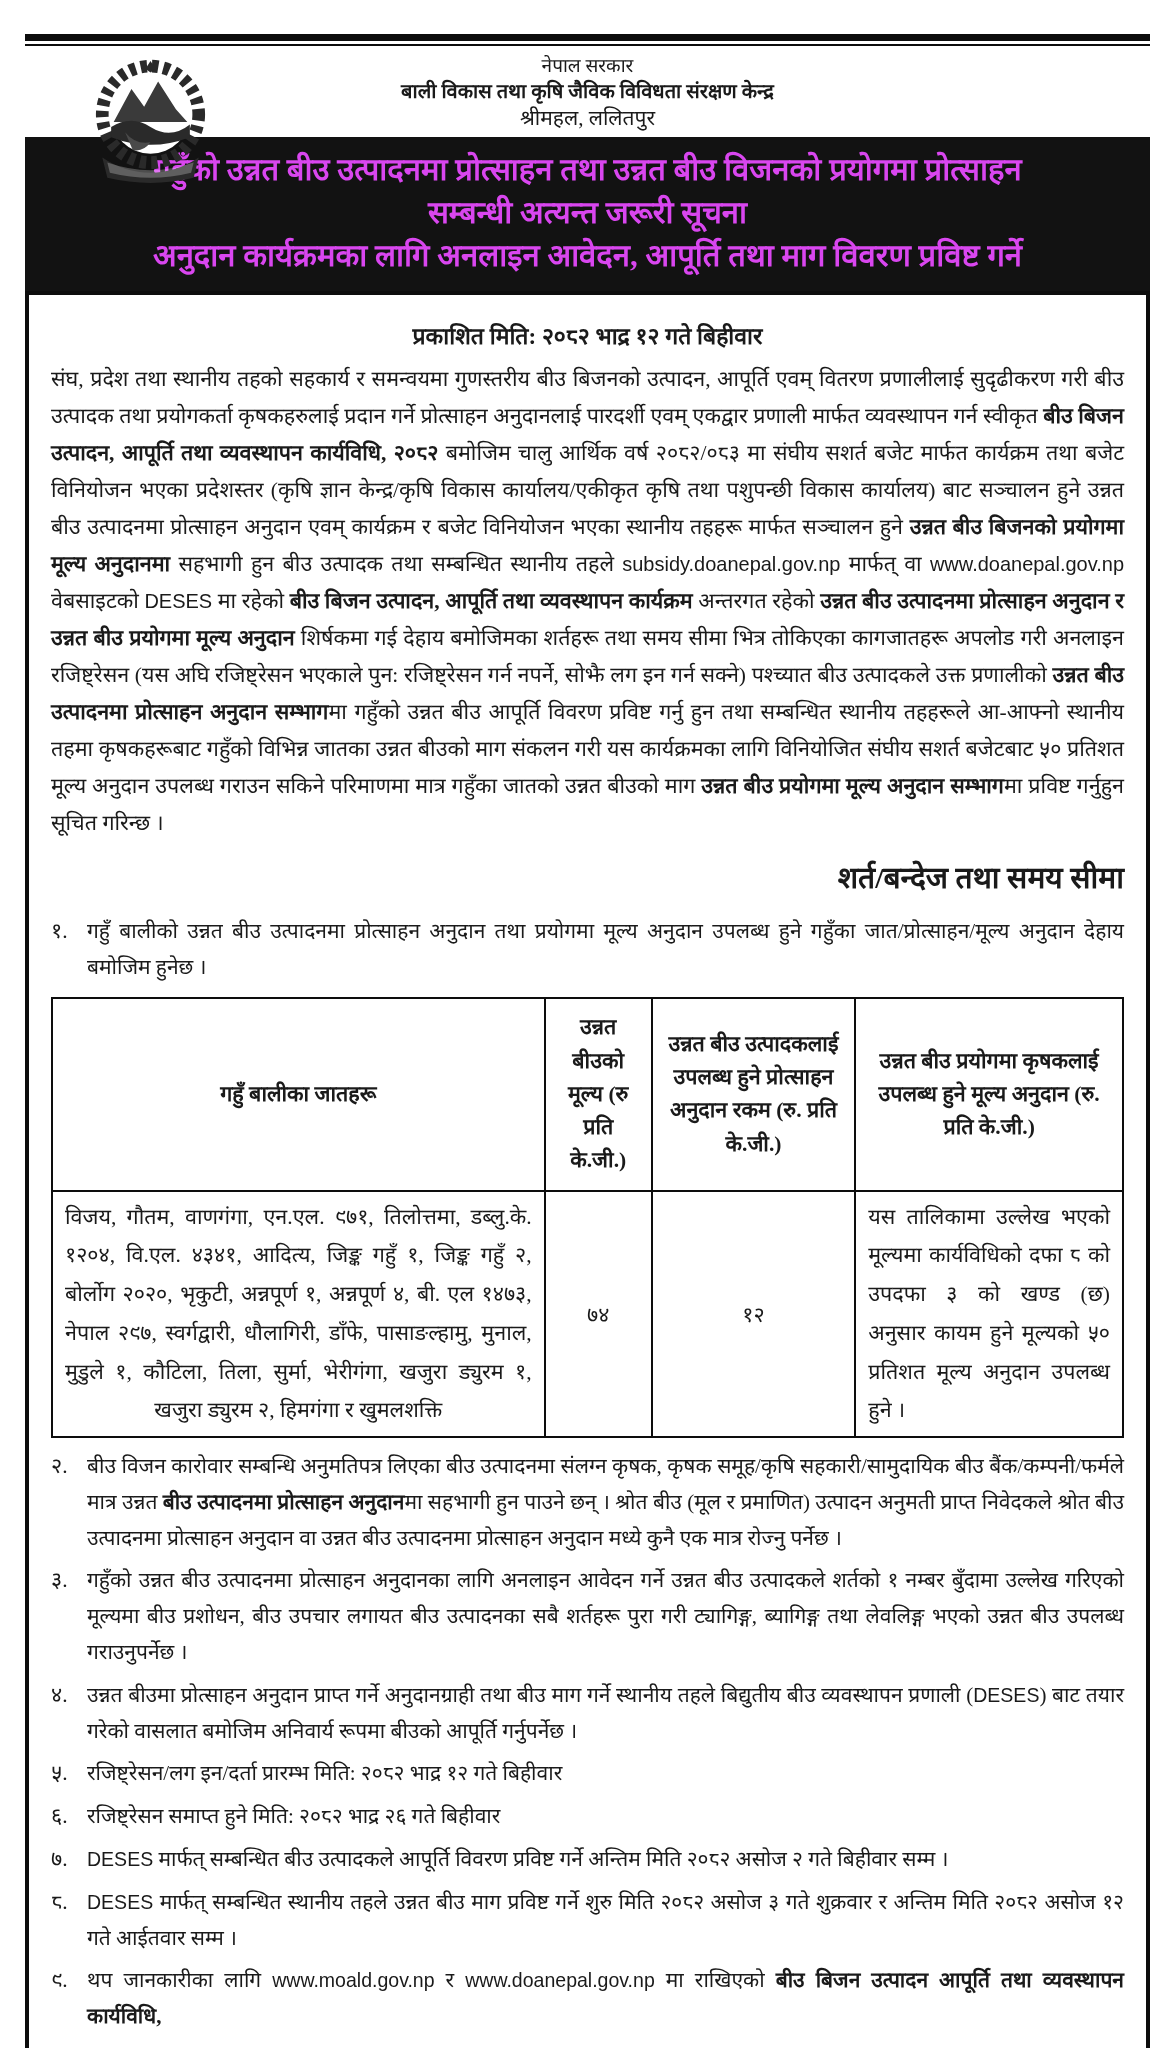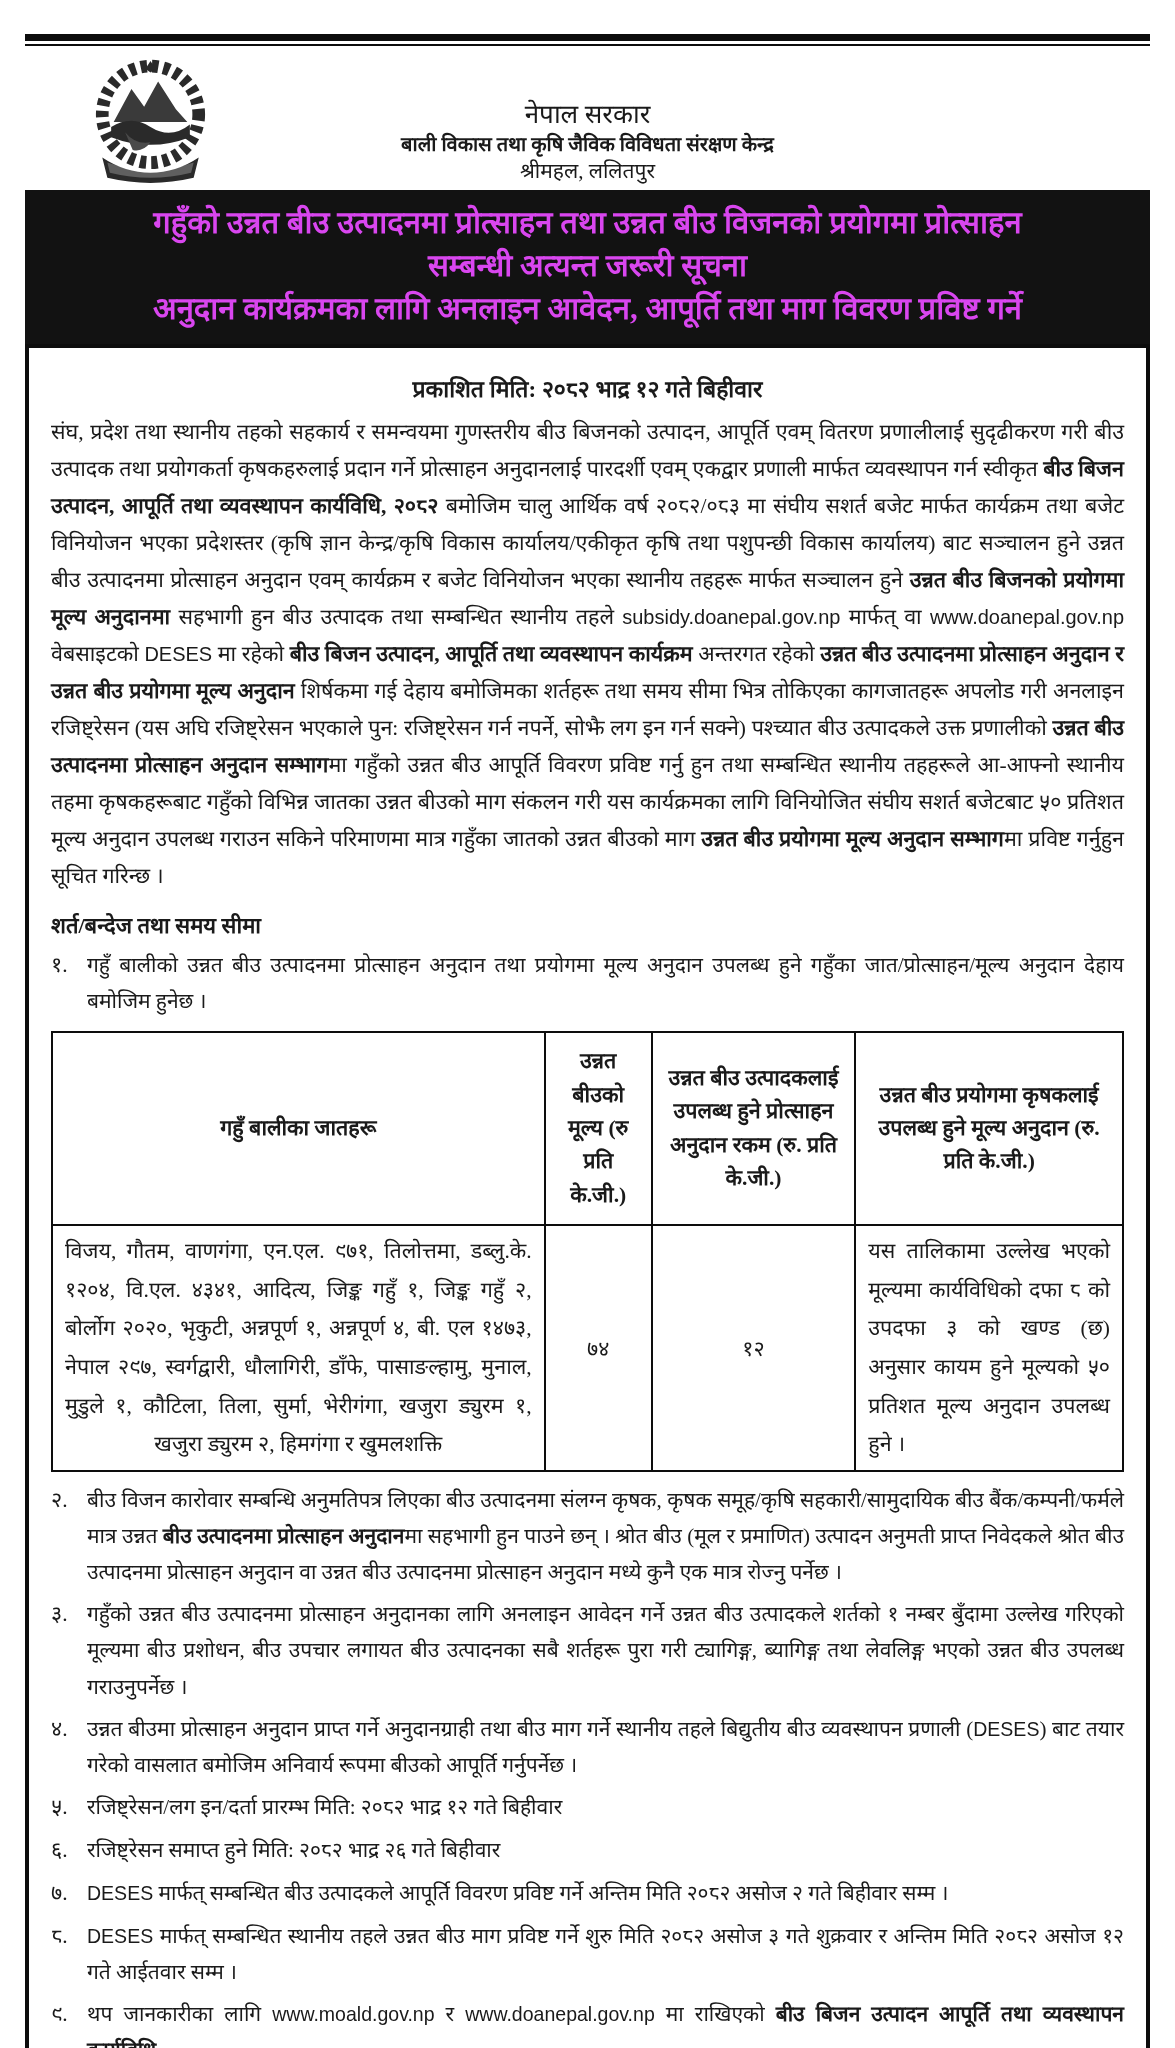--- a/index.html
+++ b/index.html
@@ -8,34 +8,34 @@
     font-family:"Liberation Serif", serif;
     color:#1a1a1a;
     -webkit-font-smoothing:antialiased;
   }
   .page{padding:0 25px;}
   
   .toprule{margin-top:34px;border-top:7px solid #0d0d0d;border-bottom:2px solid #0d0d0d;height:3px;}
   
   .letterhead{position:relative;text-align:center;padding:8px 0 4px 0;}
   .emblem{position:absolute;left:48px;top:10px;width:155px;height:132px;}
-  .lh-line1,.lh-line2{font-size:26px;line-height:1.3;margin-top:44px;}
+  .lh-line1,.lh-line2{font-size:19px;line-height:1.3;}
   .lh-line3{font-size:31px;font-weight:bold;line-height:1.25;}
   .lh-line4{font-size:20px;font-weight:bold;line-height:1.25;}
   .lh-line5{font-size:21px;line-height:1.4;}
   
   .banner{background:#121212;color:#d946ef;text-align:center;font-weight:bold;
           font-size:31px;line-height:1.38;padding:12px 14px 14px;}
   
   .bodybox{border:4px solid #0d0d0d;border-bottom-width:8px;padding:8px 22px 20px 22px;}
   .published{text-align:center;font-weight:bold;font-size:23px;margin:16px 0 10px 0;}
   .para{font-size:21.5px;line-height:1.72;text-align:justify;}
   .lat{font-family:"Liberation Sans", sans-serif;font-size:0.93em;}
   .bseg{font-weight:bold;}
-  .terms-heading{font-weight:bold;font-size:22px;margin:14px 0 8px 0;}
+  .terms-heading{font-weight:bold;font-size:30px;margin:14px 0 16px 0;text-align:right;}
   
   .item{display:flex;margin:6px 0 4px 0;}
   .item .num{flex:none;width:36px;font-size:21.5px;line-height:1.72;}
   .item .itext{flex:1;font-size:21px;line-height:1.72;text-align:justify;}
   
   table.grid{width:100%;border-collapse:collapse;margin:12px 0 10px 0;}
   .grid th,.grid td{border:2px solid #0d0d0d;padding:6px 12px;font-size:21.5px;vertical-align:middle;}
   .grid th{font-weight:bold;text-align:center;line-height:1.55;padding-top:12px;padding-bottom:12px;}
   .col-var{width:46%;}
   .col-price{width:10%;}

